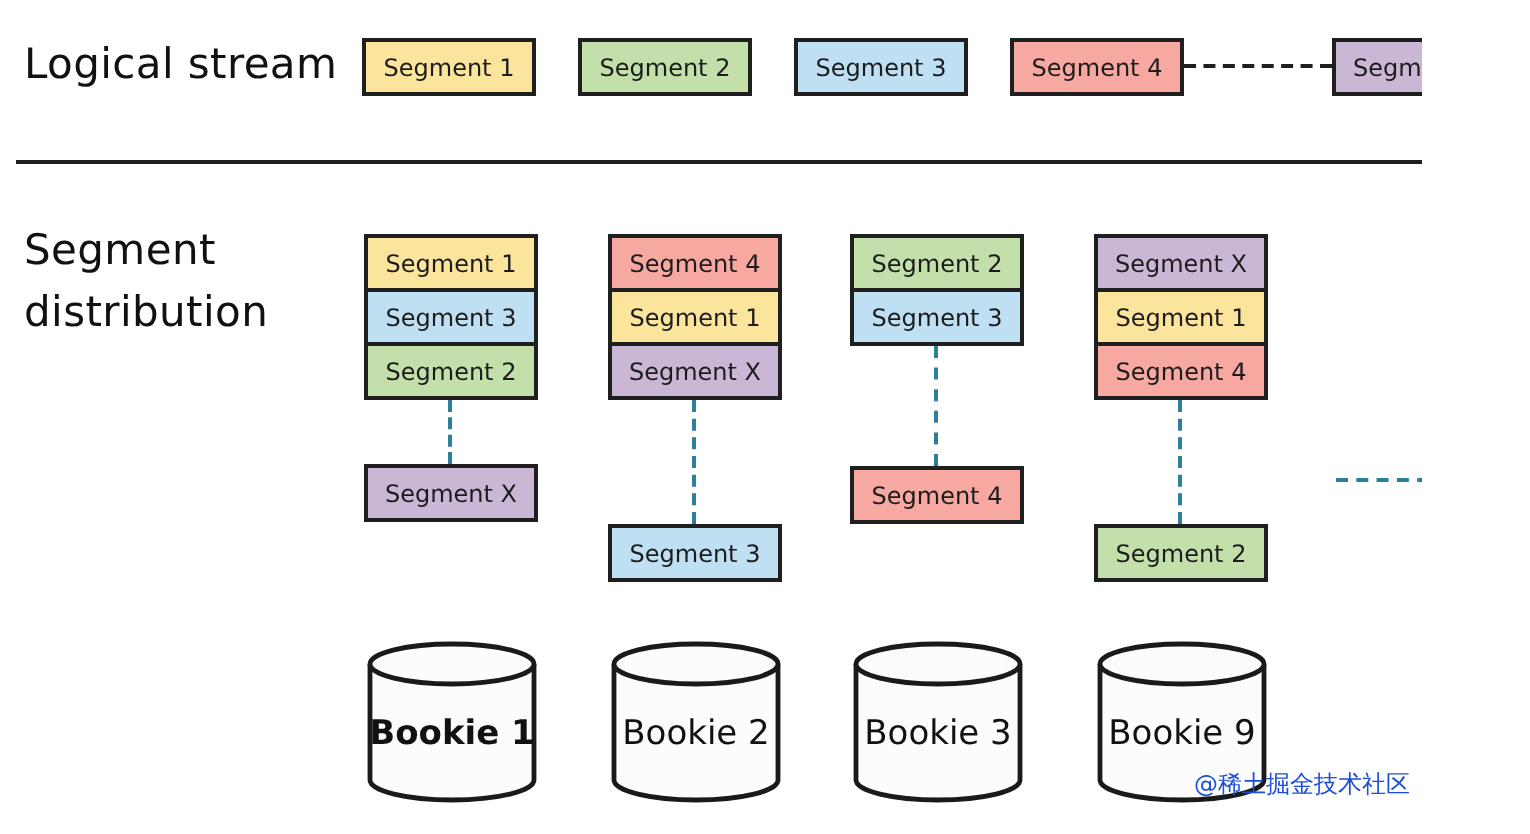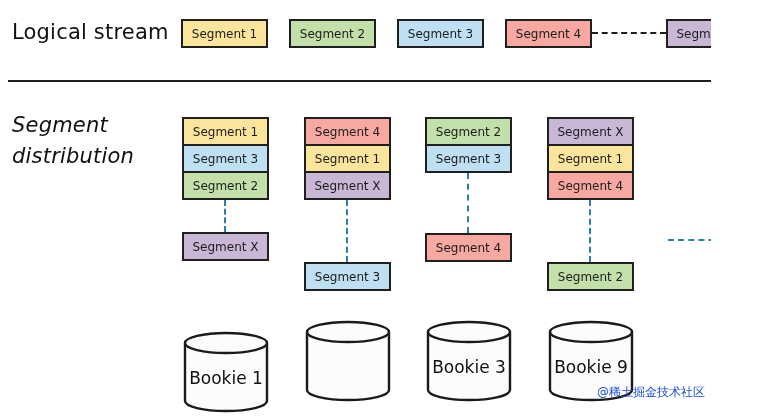--- a/index.html
+++ b/index.html
@@ -79,21 +79,21 @@
 
   <div class="seg" style="left: 181px; top: 19px; background-color: rgb(251, 228, 155);">Segment 1</div>
   <div class="seg" style="left: 289px; top: 19px; background-color: rgb(195, 224, 170);">Segment 2</div>
   <div class="seg" style="left: 397px; top: 19px; background-color: rgb(191, 223, 242);">Segment 3</div>
   <div class="seg" style="left: 505px; top: 19px; background-color: rgb(247, 168, 161);">Segment 4</div>
   <div class="hdash-black"></div>
   <div class="seg" style="left: 666px; top: 19px; background-color: rgb(202, 183, 213);">Segment X</div>
 
   <div class="divider"></div>
 
-  <div class="big-title" style="left:12px;top:110px;width:160px;font-style:italic;">Segment distribution</div>
+  <div class="big-title" style="left:12px;top:110px;width:160px;">Segment distribution</div>
 
   <div class="seg" style="left: 182px; top: 117px; background-color: rgb(251, 228, 155);">Segment 1</div>
   <div class="seg" style="left: 182px; top: 144px; background-color: rgb(191, 223, 242);">Segment 3</div>
   <div class="seg" style="left: 182px; top: 171px; background-color: rgb(195, 224, 170);">Segment 2</div>
   <div class="vdash" style="left:224px;top:200px;height:32px;"></div>
   <div class="seg" style="left: 182px; top: 232px; background-color: rgb(202, 183, 213);">Segment X</div>
 
   <div class="seg" style="left: 304px; top: 117px; background-color: rgb(247, 168, 161);">Segment 4</div>
   <div class="seg" style="left: 304px; top: 144px; background-color: rgb(251, 228, 155);">Segment 1</div>
   <div class="seg" style="left: 304px; top: 171px; background-color: rgb(202, 183, 213);">Segment X</div>
@@ -106,32 +106,33 @@
   <div class="seg" style="left: 425px; top: 233px; background-color: rgb(247, 168, 161);">Segment 4</div>
 
   <div class="seg" style="left: 547px; top: 117px; background-color: rgb(202, 183, 213);">Segment X</div>
   <div class="seg" style="left: 547px; top: 144px; background-color: rgb(251, 228, 155);">Segment 1</div>
   <div class="seg" style="left: 547px; top: 171px; background-color: rgb(247, 168, 161);">Segment 4</div>
   <div class="vdash" style="left:589px;top:200px;height:62px;"></div>
   <div class="seg" style="left: 547px; top: 262px; background-color: rgb(195, 224, 170);">Segment 2</div>
 
   <div class="hdash-teal"></div>
 
-  <div class="cyl" style="left:182px;top:330px;">
+  <div class="cyl" style="left:182px;top:319px;font-weight:bold;">
     <svg width="88" height="84" viewBox="0 0 88 84">
       <path d="M3,13 L3,71 A41,10 0 0 0 85,71 L85,13" fill="#fcfcfc" stroke="#1a1a1a" stroke-width="2.4"></path>
       <ellipse cx="44" cy="13" rx="41" ry="10" fill="#fcfcfc" stroke="#1a1a1a" stroke-width="2.4"></ellipse>
     </svg>
     <div class="cyl-label">Bookie 1</div>
   </div>
   <div class="cyl" style="left:304px;top:319px;">
     <svg width="88" height="84" viewBox="0 0 88 84">
       <path d="M3,13 L3,71 A41,10 0 0 0 85,71 L85,13" fill="#fcfcfc" stroke="#1a1a1a" stroke-width="2.4"></path>
       <ellipse cx="44" cy="13" rx="41" ry="10" fill="#fcfcfc" stroke="#1a1a1a" stroke-width="2.4"></ellipse>
     </svg>
+    <div class="cyl-label">Bookie 2</div>
   </div>
   <div class="cyl" style="left:425px;top:319px;">
     <svg width="88" height="84" viewBox="0 0 88 84">
       <path d="M3,13 L3,71 A41,10 0 0 0 85,71 L85,13" fill="#fcfcfc" stroke="#1a1a1a" stroke-width="2.4"></path>
       <ellipse cx="44" cy="13" rx="41" ry="10" fill="#fcfcfc" stroke="#1a1a1a" stroke-width="2.4"></ellipse>
     </svg>
     <div class="cyl-label">Bookie 3</div>
   </div>
   <div class="cyl" style="left:547px;top:319px;">
     <svg width="88" height="84" viewBox="0 0 88 84">

